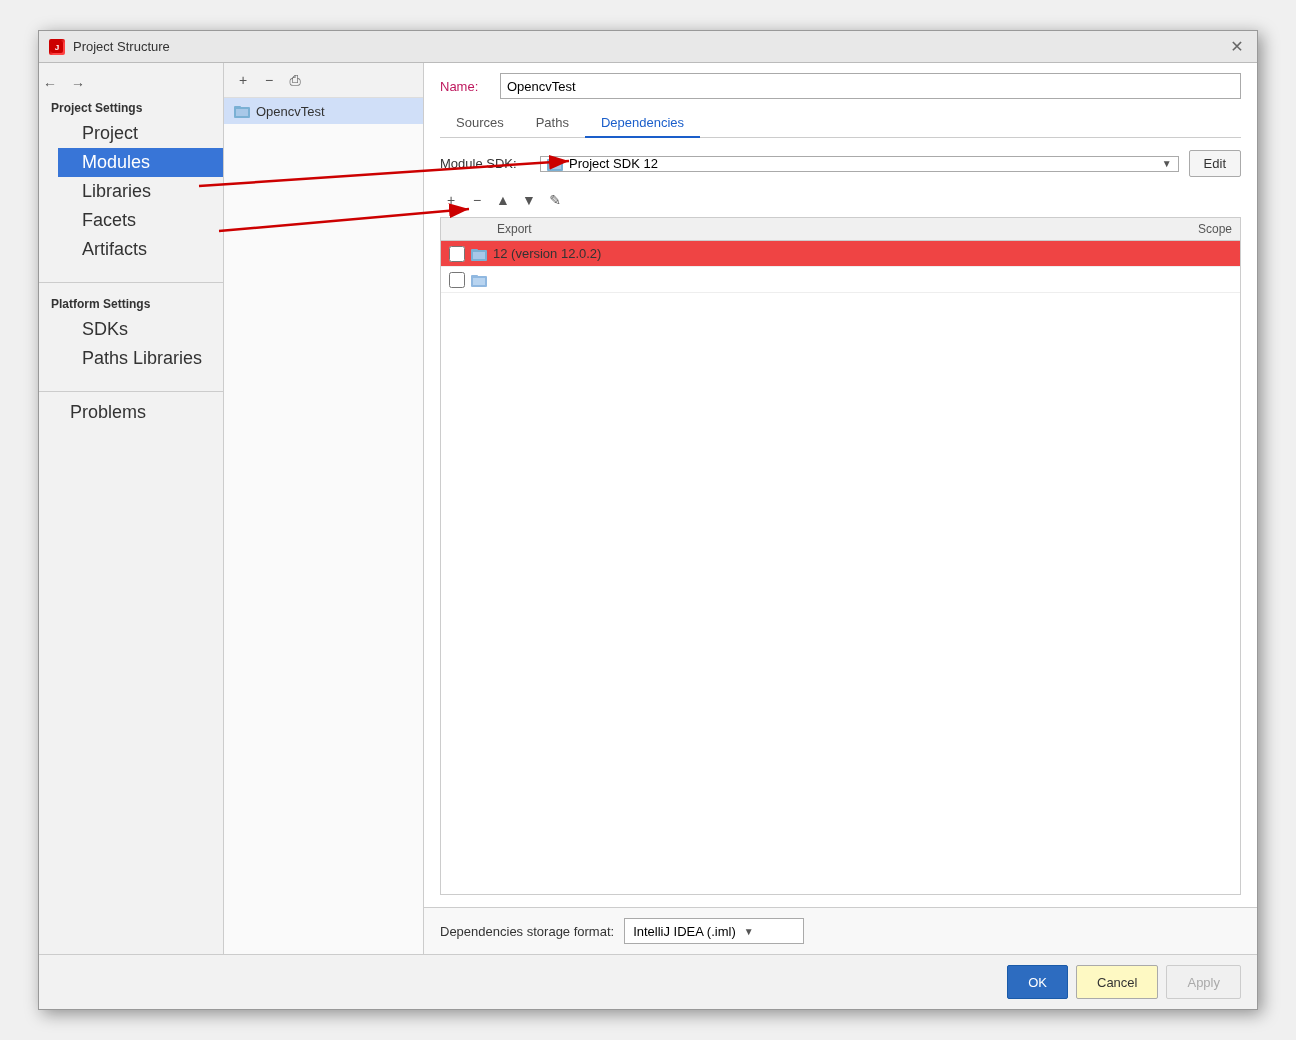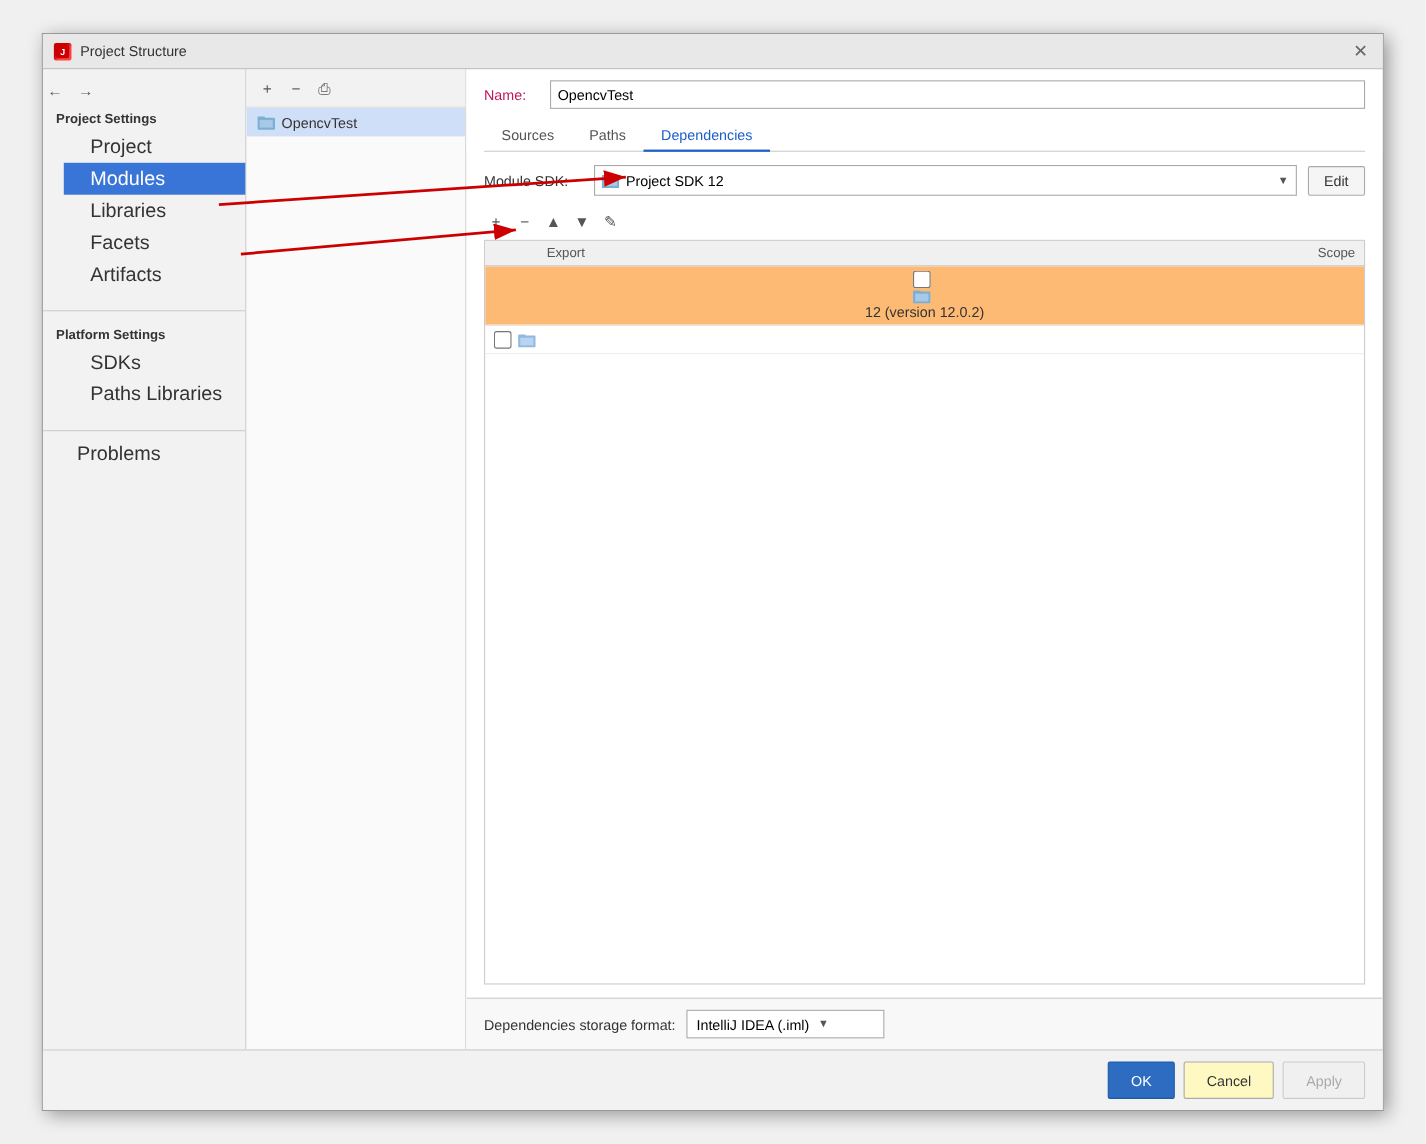--- a/index.html
+++ b/index.html
@@ -250,21 +250,21 @@
 
     .module-sdk-label {
       font-size: 13px;
       color: #333;
       min-width: 90px;
     }
 
     .sdk-dropdown {
       display: flex;
       align-items: center;
-      height: 28px;
+      height: 16px;
       border: 1px solid #aaa;
       padding: 0 6px;
       font-size: 13px;
       background: white;
       cursor: pointer;
       flex: 1;
       gap: 6px;
     }
 
     .sdk-dropdown-arrow {
@@ -329,22 +329,21 @@
 
     .dep-row {
       display: flex;
       align-items: center;
       padding: 4px 8px;
       border-bottom: 1px solid #eee;
       min-height: 26px;
     }
 
     .dep-row.selected {
-      background: #fdba74;
-      flex-direction: column;
+      background: #ef4444;
     }
 
     .dep-row-checkbox {
       width: 16px;
       height: 16px;
       margin-right: 6px;
     }
 
     .dep-row-icon {
       margin-right: 6px;

